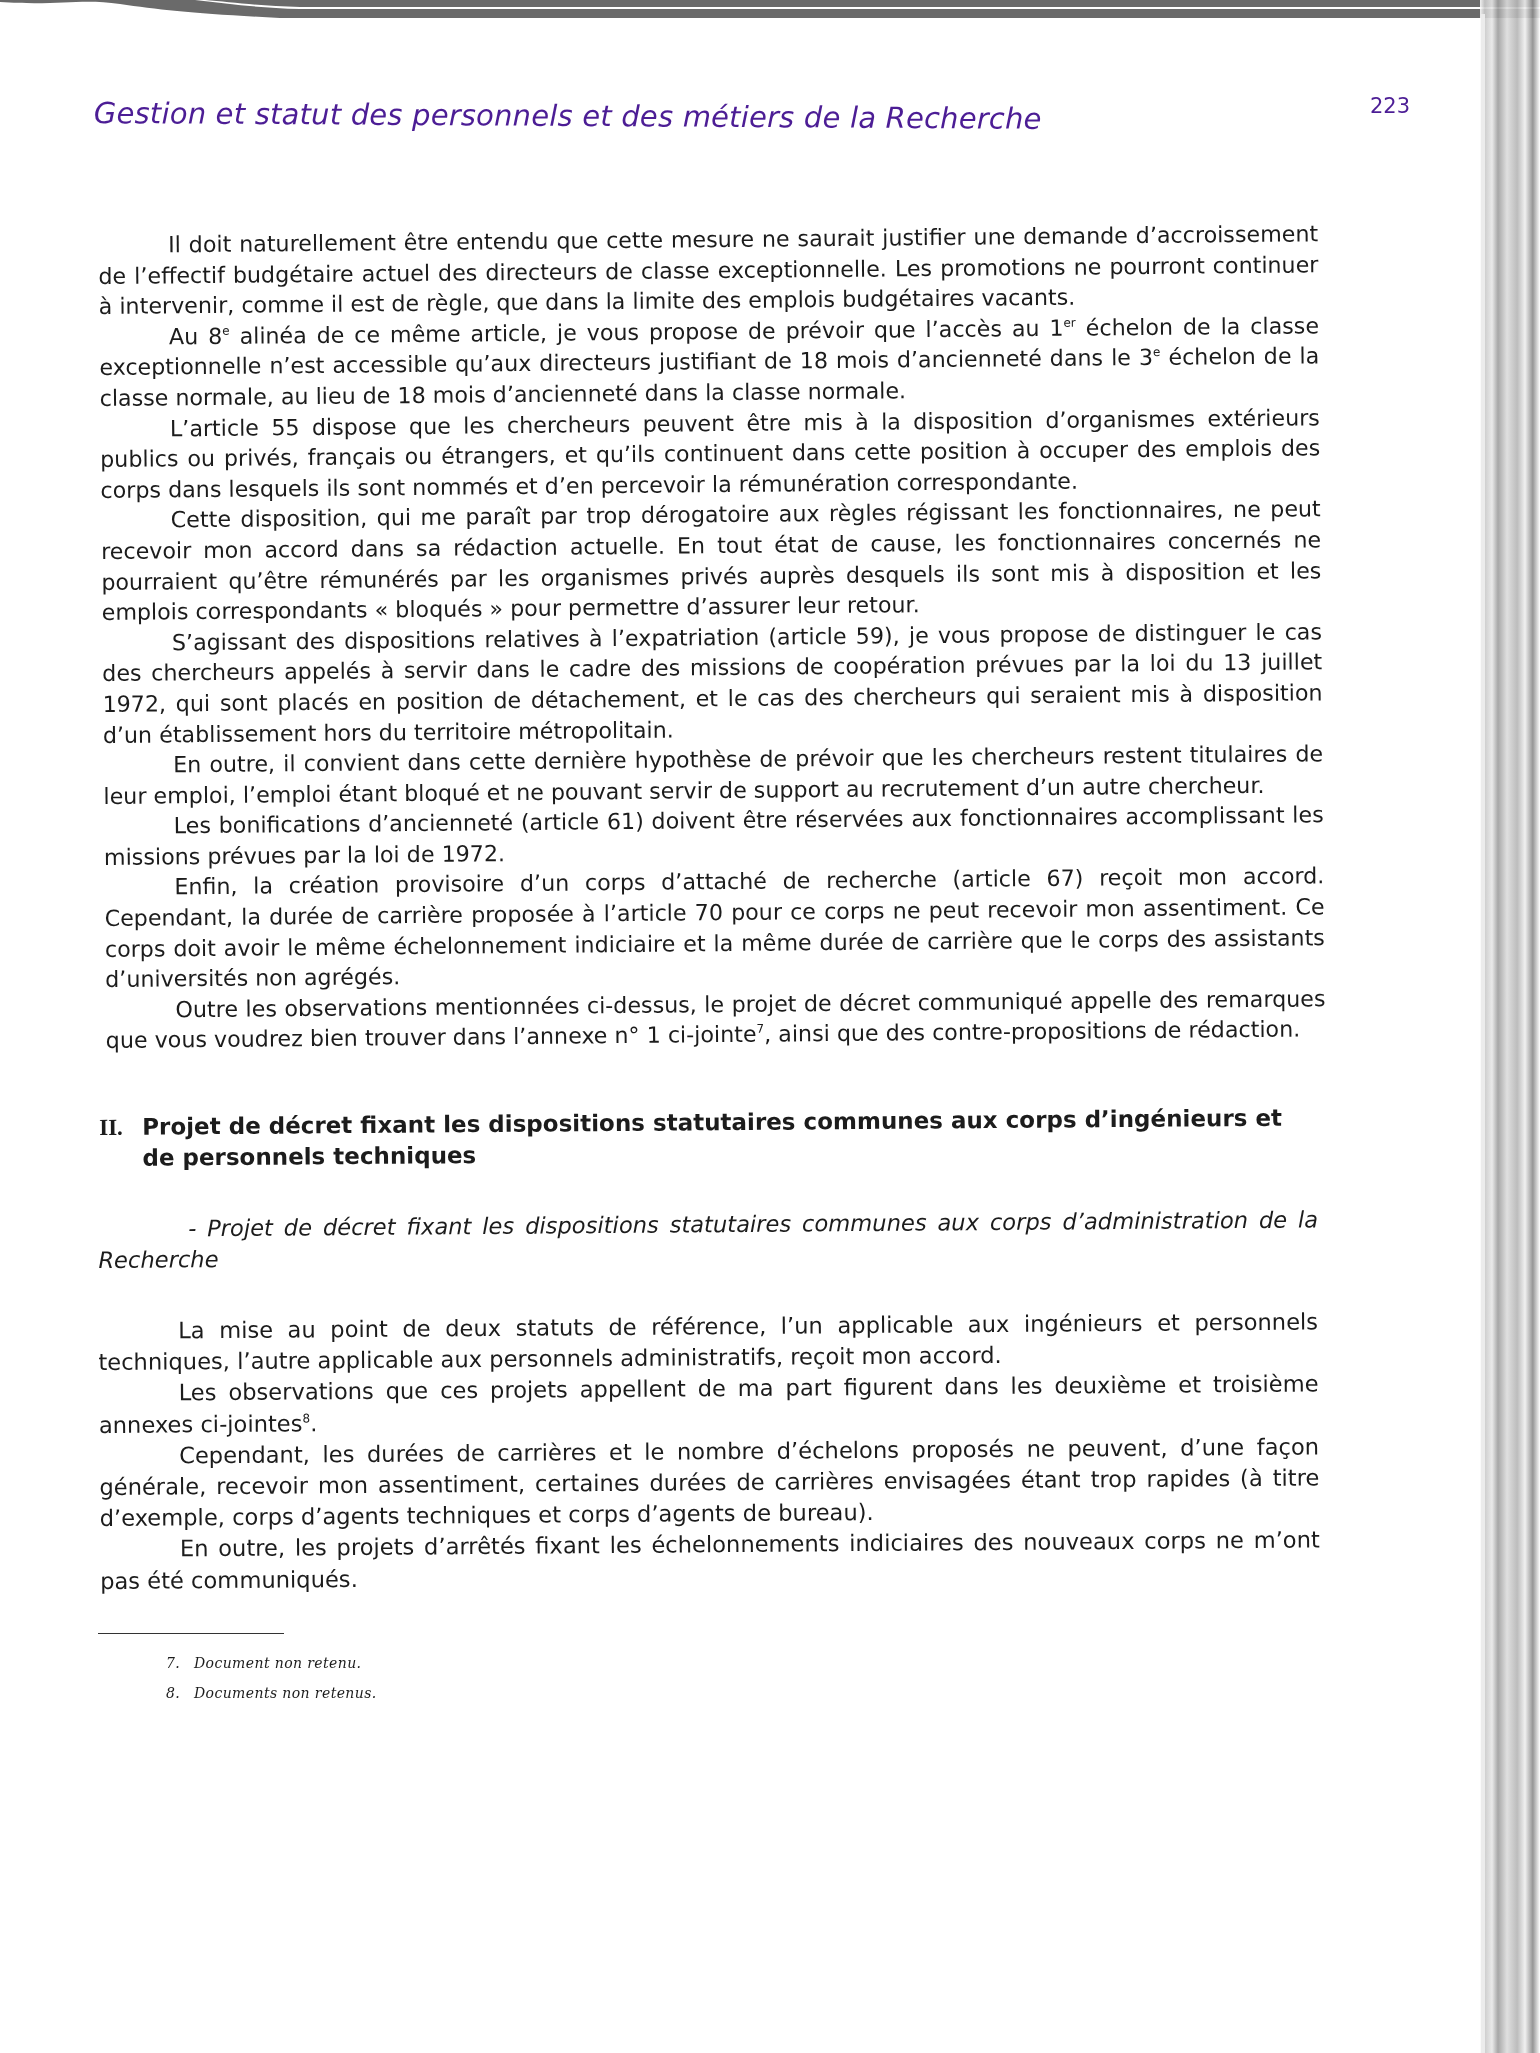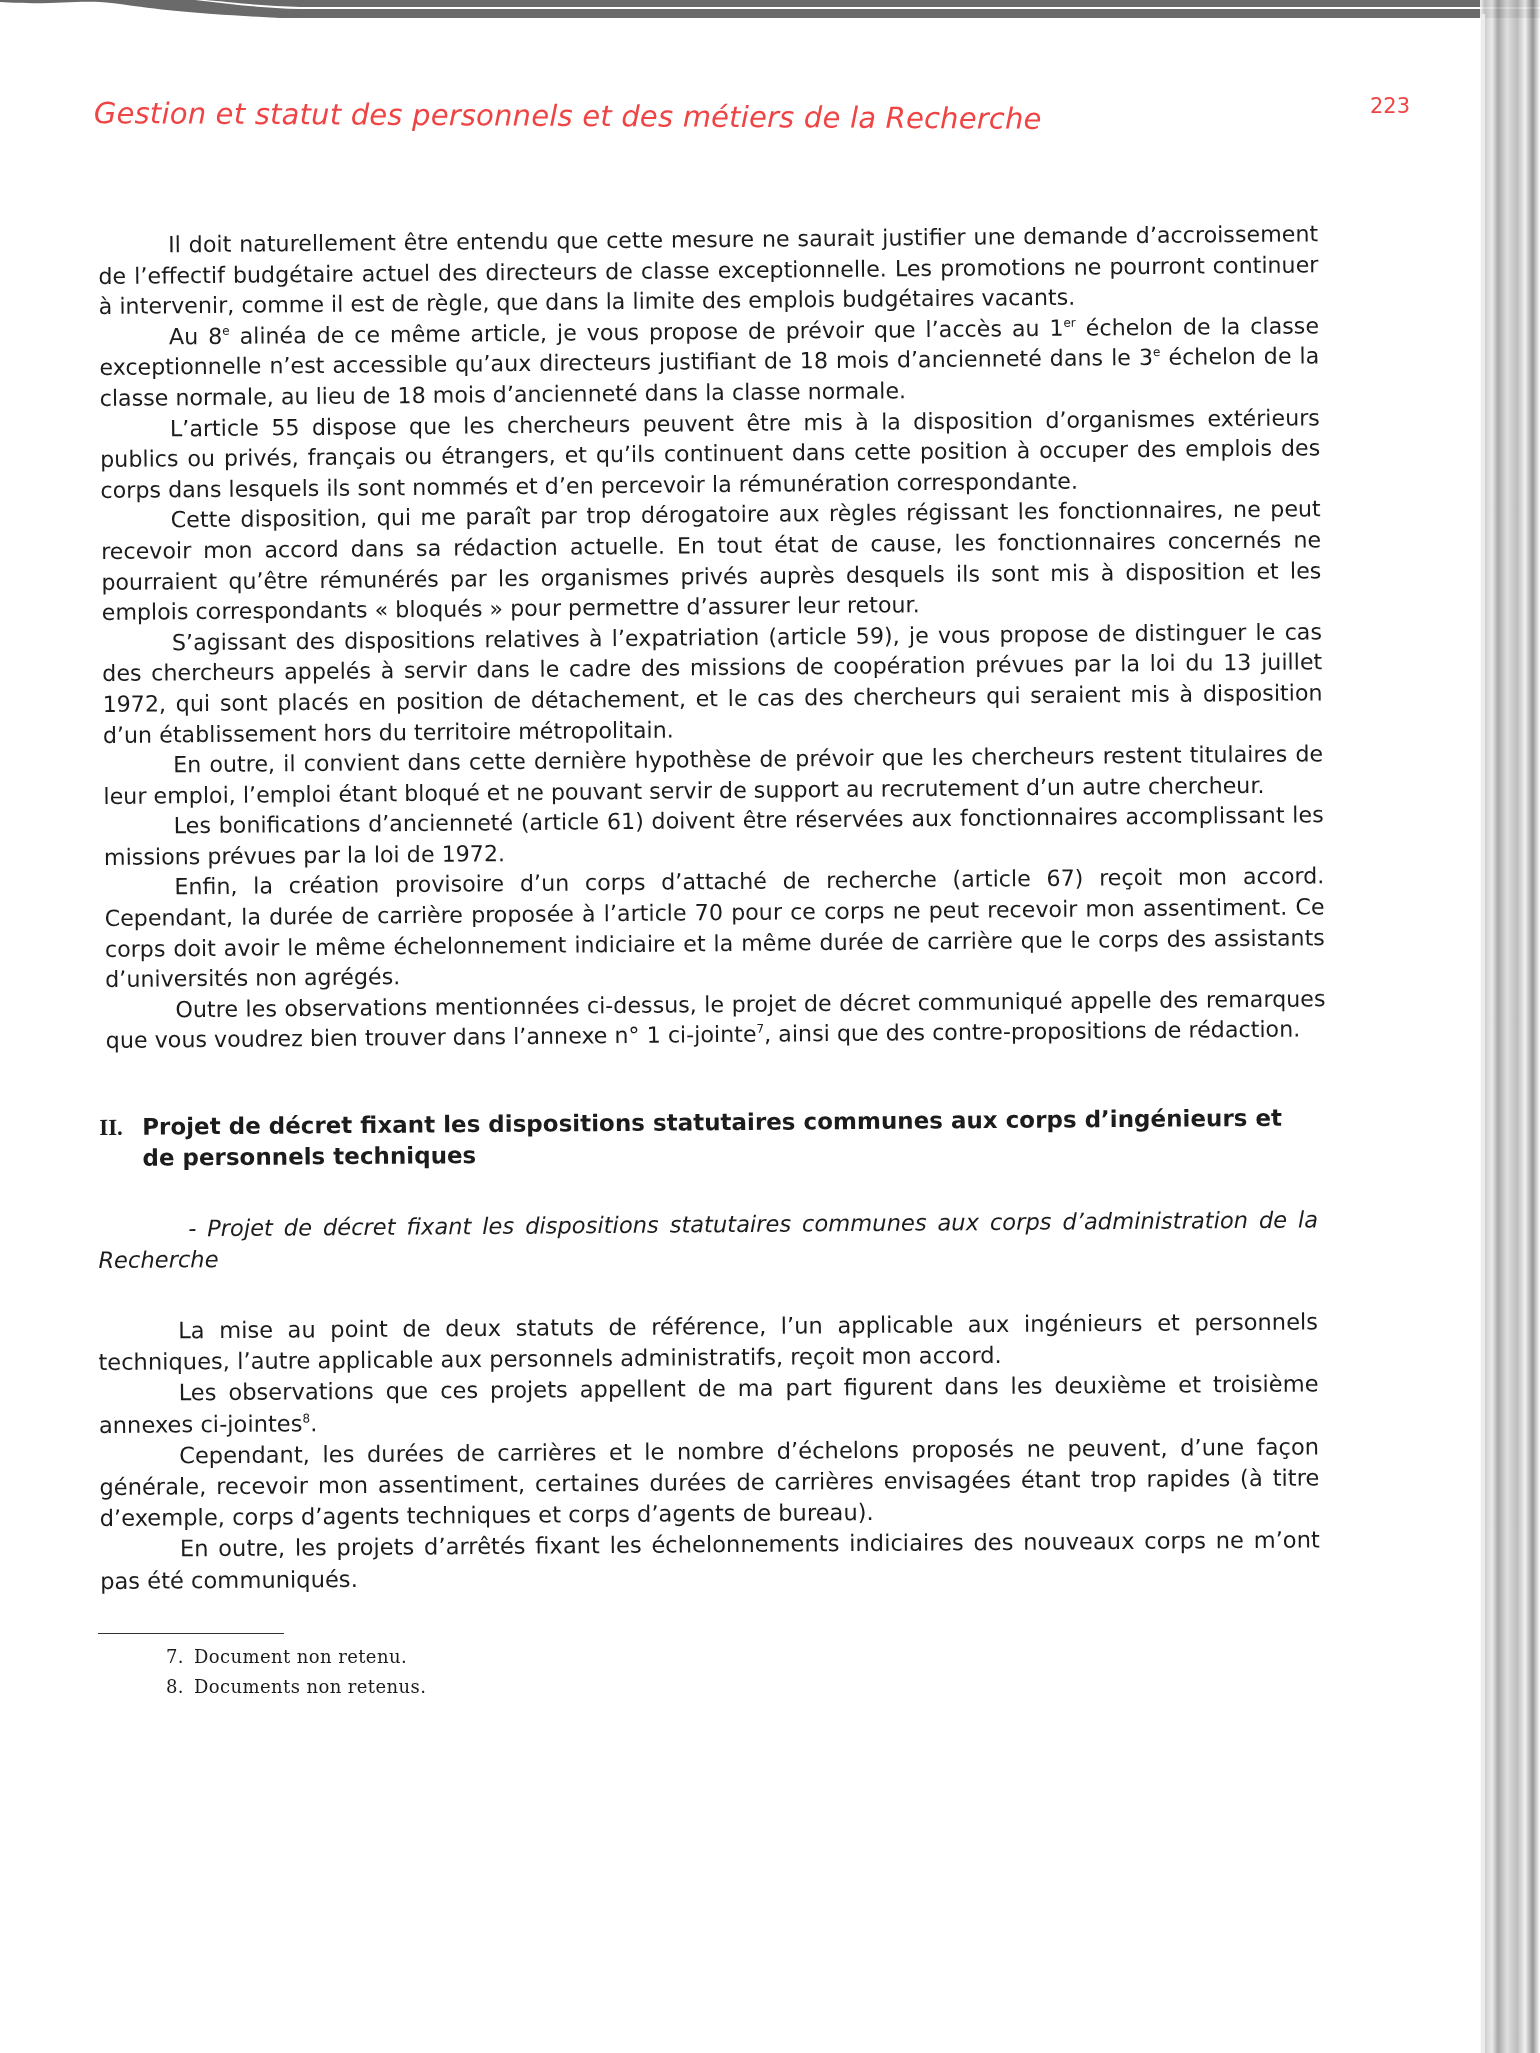--- a/index.html
+++ b/index.html
@@ -40,21 +40,21 @@
       position: absolute;
       left: 98px;
       top: 96px;
       width: 1220px;
     }
     .running-head {
       position: relative;
       height: 46px;
       font-style: italic;
       font-size: 29px;
-      color: #ef4444;
+      color: #4c1d95;
     }
     .running-head .title {
       position: absolute;
       left: -4px; top: 0;
       transform: rotate(0.35deg);
       transform-origin: left top;
       letter-spacing: 0.2px;
     }
     .running-head .pagenum {
       position: absolute;
@@ -115,26 +115,27 @@
       line-height: 0;
       vertical-align: 9px;
     }
     .footnote-rule {
       margin-top: 36px;
       width: 186px;
       height: 0;
       border-top: 1.5px solid #333;
     }
     .footnotes {
-      margin-top: 8px;
+      margin-top: 14px;
       font-family: "DejaVu Serif", serif;
-      font-size: 18px;
+      font-size: 14px;
       line-height: 30px;
       padding-left: 68px;
       letter-spacing: 0.4px;
+      font-style: italic;
     }
     .footnote .fn-num {
       display: inline-block;
       width: 28px;
     }
   </style>
 </head>
 <body>
 
 <div class="top-edge">

